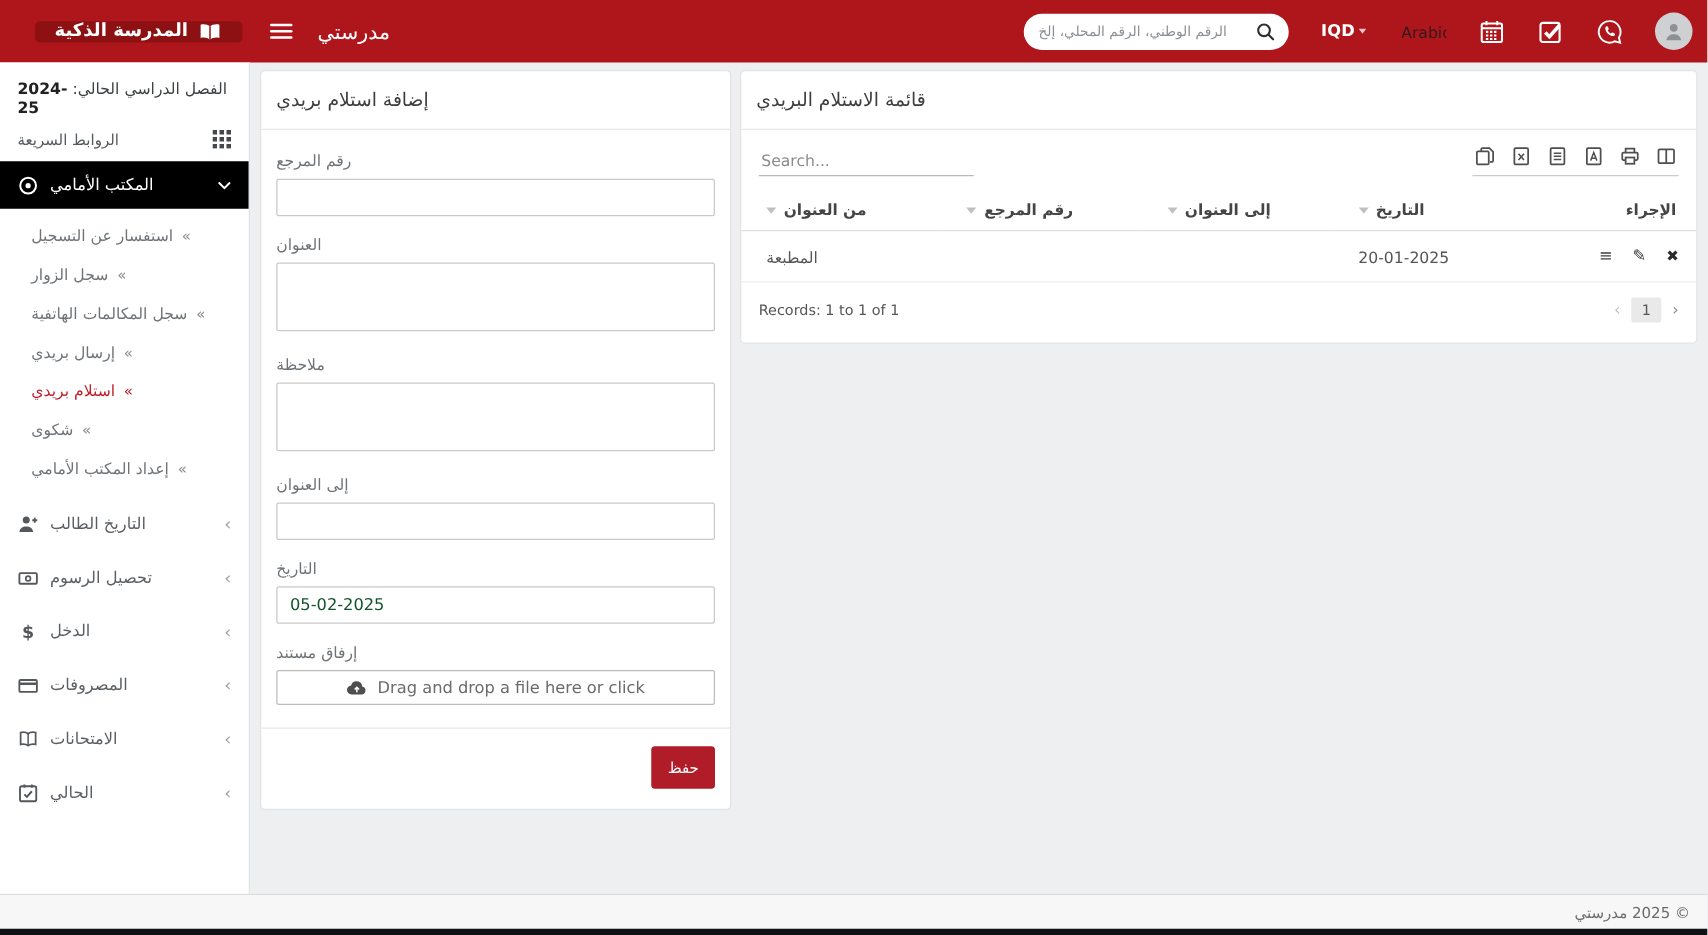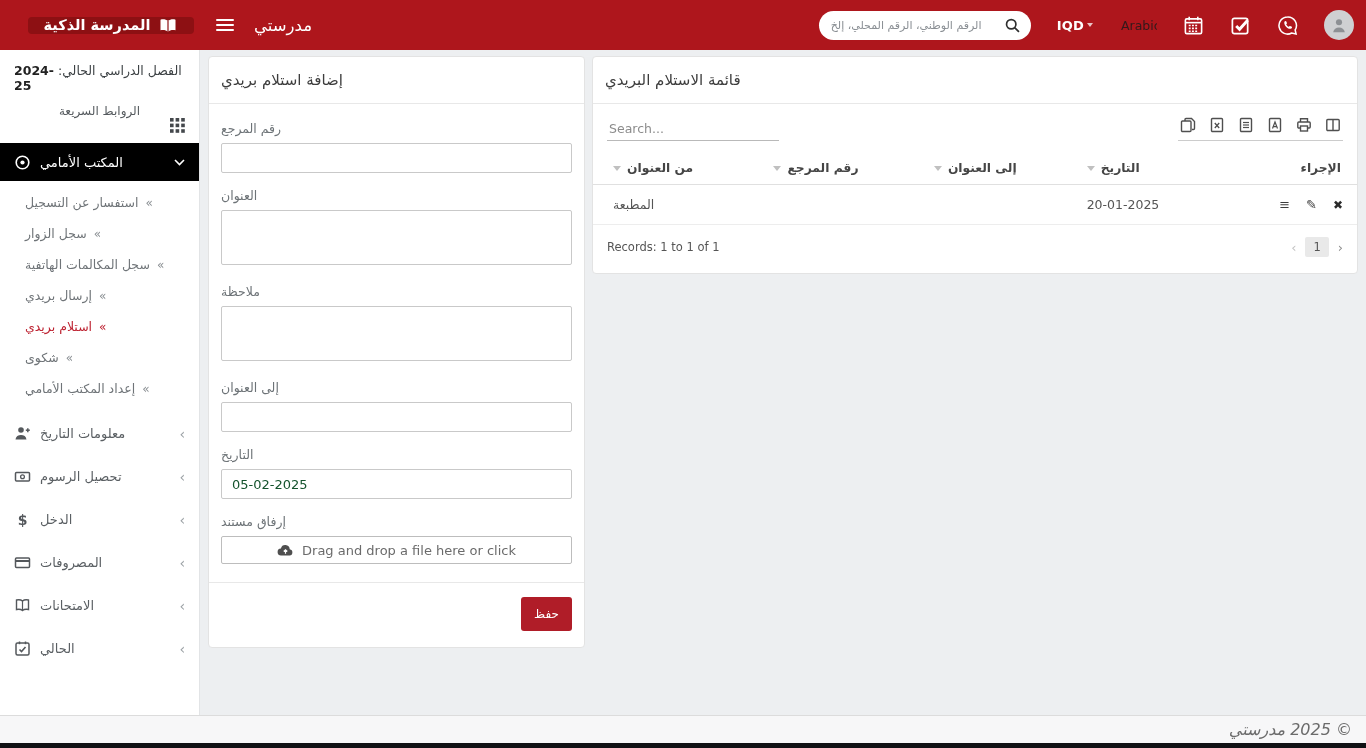--- a/index.html
+++ b/index.html
@@ -28,21 +28,21 @@
   .avatar svg { width:18px; height:18px; color:#8d9094; }
 
   
   .shell { display:flex; height:665px; }
   .sidebar { width:200px; flex:0 0 200px; background:#fff; border-right:1px solid #e2e4e6; overflow:hidden; }
   .main { flex:1; padding:6px 8px; display:flex; align-items:flex-start; gap:7px; overflow:hidden; }
 
   
   .sem { padding:13px 14px 2px 14px; font-size:12.5px; color:#3c4144; direction:rtl; text-align:left; }
   .sem b { color:#222; }
-  .qlinks { display:flex; align-items:center; padding:9px 14px 10px 14px; cursor:pointer;flex-direction:column; }
+  .qlinks { display:flex; align-items:center; padding:9px 14px 10px 14px; cursor:pointer; }
   .qlinks .ql-label { font-size:12px; color:#555a5e; }
   .qlinks .ql-ico { margin-left:auto; width:15px; height:15px; color:#44484c; }
   .parent { height:38px; background:#000000; color:#fff; display:flex; align-items:center; padding:0 14px; cursor:pointer; }
   .parent .p-ico { width:17px; height:17px; margin-right:9px; color:#fff; }
   .parent .p-label { font-size:13px; }
   .parent .p-caret { margin-left:auto; width:11px; height:7px; }
   .sublist { padding:6px 0 8px 0; }
   .sub { display:flex; align-items:center; padding:8px 0 8px 25px; text-decoration:none; cursor:pointer; }
   .sub .s-label { font-size:12.5px; color:#6f7478; }
   .sub .s-arrow { font-size:12px; color:#8a8f93; margin-left:7px; }
@@ -91,21 +91,21 @@
   .act.del { color:#2b2b2b; font-size:12px; }
   .tfoot { display:flex; align-items:center; padding:12px 14px 16px 14px; }
   .records { font-size:11.5px; color:#555; }
   .pager { margin-left:auto; display:flex; align-items:center; gap:9px; }
   .pg-nav { color:#c2c2c2; font-size:13px; cursor:pointer; }
   .pg-nav.next { color:#8d8d8d; }
   .pg-num { background:#e9e9e9; color:#555; font-size:11.5px; padding:3px 8px; border-radius:2px; cursor:pointer; }
 
   
   .footer { height:28px; background:#f7f7f8; border-top:1px solid #dcdcdc; display:flex; align-items:center; justify-content:flex-end; padding-right:14px; }
-  .footer .copy { font-size:16px; color:#6b6b6b; direction:rtl;font-style:italic; }
+  .footer .copy { font-size:12px; color:#6b6b6b; direction:rtl; }
   .blackstrip { height:5px; background:#101114; }
 
   svg { display:block; }
 </style>
 </head>
 <body>
 
 <div class="topbar">
   <div class="brandarea">
     <div class="brandbox">
@@ -248,21 +248,21 @@
 
     <div class="mitem">
       <span class="m-ico">
         <svg viewBox="0 0 17 17" width="17" height="17">
             <circle cx="7" cy="5" r="2.8" fill="currentColor"></circle>
             <path d="M1.5 14.5c.4-3 2.6-4.4 5.5-4.4s5.1 1.4 5.5 4.4z" fill="currentColor"></path>
             <line x1="13.8" y1="3.2" x2="13.8" y2="7.2" stroke="currentColor" stroke-width="1.5"></line>
             <line x1="11.8" y1="5.2" x2="15.8" y2="5.2" stroke="currentColor" stroke-width="1.5"></line>
           </svg>
       </span>
-      <span class="m-label">معلومات التاريخ</span>
+      <span class="m-label">التاريخ الطالب</span>
       <span class="m-caret">‹</span>
     </div>
     <div class="mitem">
       <span class="m-ico">
         <svg viewBox="0 0 17 17" width="17" height="17">
             <rect x="1.5" y="4.5" width="14" height="8.5" rx="1" fill="none" stroke="currentColor" stroke-width="1.5"></rect>
             <circle cx="8.5" cy="8.8" r="1.9" fill="none" stroke="currentColor" stroke-width="1.3"></circle>
           </svg>
       </span>
       <span class="m-label">تحصيل الرسوم</span>

